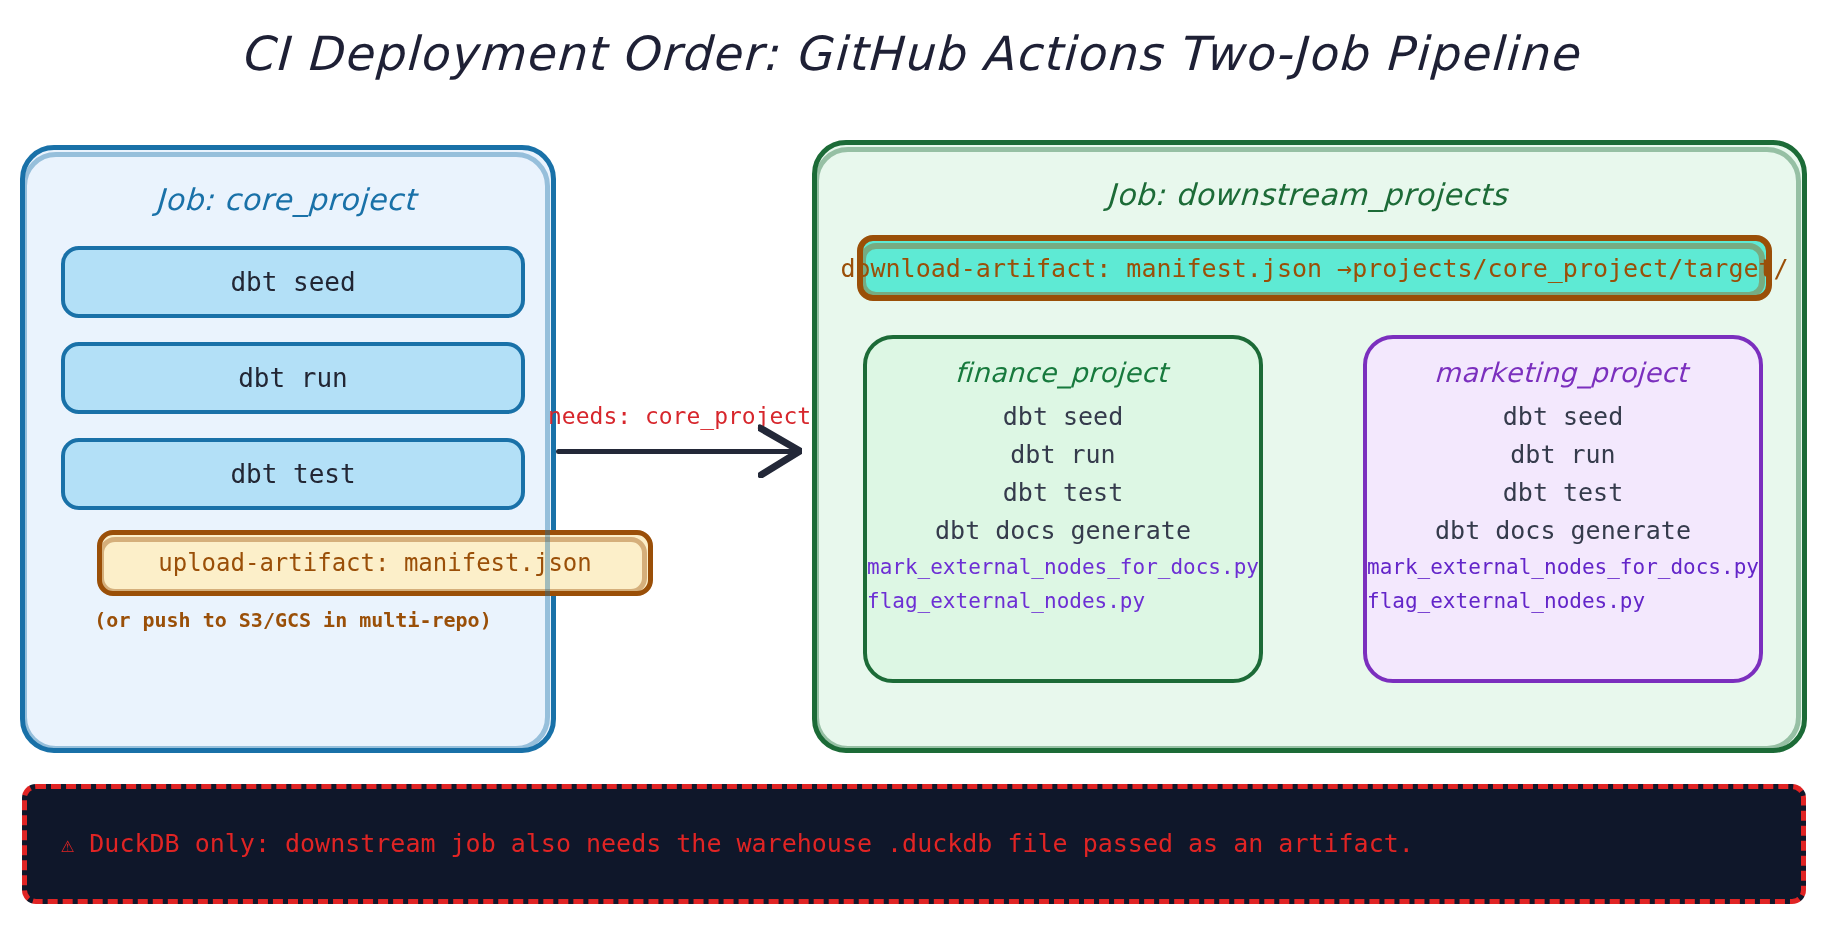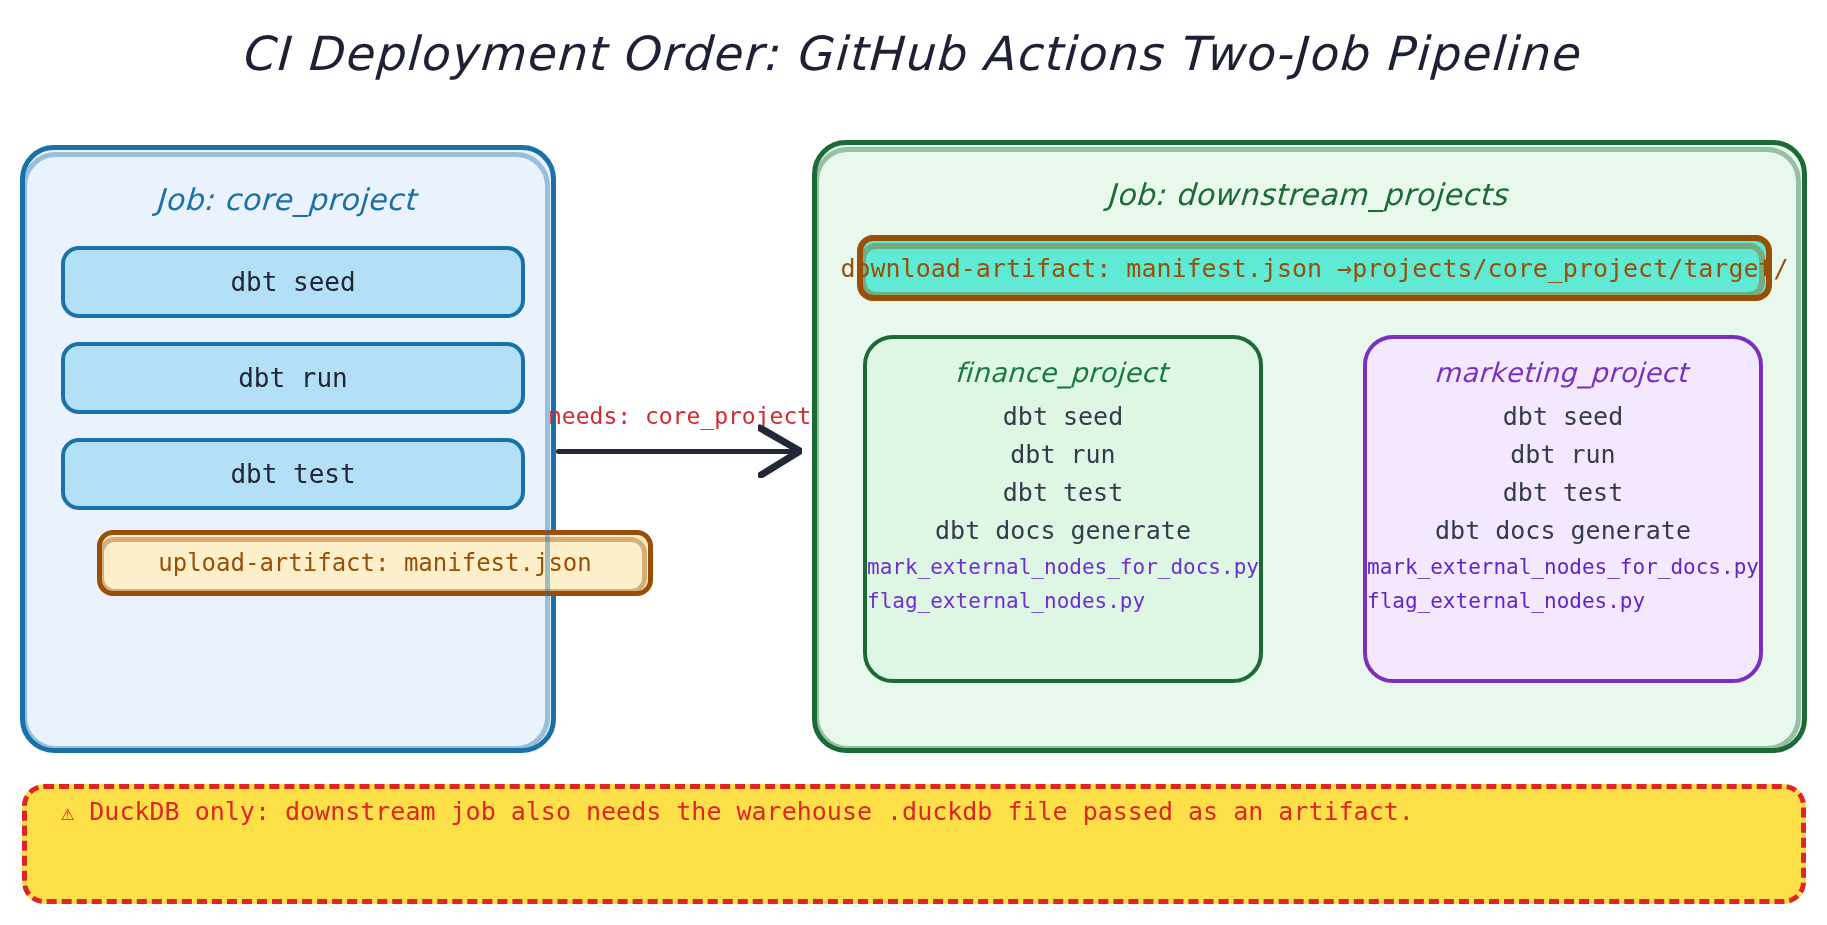--- a/index.html
+++ b/index.html
@@ -231,25 +231,25 @@
   }
   #project-marketing .project-script { color: #6325c9; }
 
   
   #warning-box {
     position: absolute;
     left: 22px;
     top: 784px;
     width: 1784px;
     height: 120px;
-    background: #fde047;
+    background: #0f172a;
     border: 5px dashed #e02424;
-    border-radius: 22px;
-    box-sizing: border-box;
-    padding: 0 34px;
+    border-radius: 14px;
+    box-sizing: border-box;
+    padding: 32px 34px;
   }
   .warn-line {
     font-family: "DejaVu Sans Mono", monospace;
     font-size: 25px;
     color: #e02424;
     line-height: 45px;
     white-space: nowrap;
   }
   .warn-icon { font-size: 22px; }
 </style>
@@ -261,20 +261,21 @@
 <div class="rough" id="job-core">
   <div class="job-title">Job: core_project</div>
 
   <div class="step-box" id="step-seed">dbt seed</div>
   <div class="step-box" id="step-run">dbt run</div>
   <div class="step-box" id="step-test">dbt test</div>
 
   <div class="rough" id="upload-artifact-box">
     <span class="txt">upload-artifact: manifest.json</span>
   </div>
+  <div id="upload-note">(or push to S3/GCS in multi-repo)</div>
 </div>
 
 <div id="needs-label">needs: core_project</div>
 <div id="needs-arrow-line"></div>
 <div id="needs-arrow-head">
   <svg width="44" height="54" viewBox="0 0 44 54">
     <path d="M2 4 L42 27 L3 51" fill="none" stroke="#232838" stroke-width="7" stroke-linecap="round" stroke-linejoin="round"></path>
   </svg>
 </div>
 

